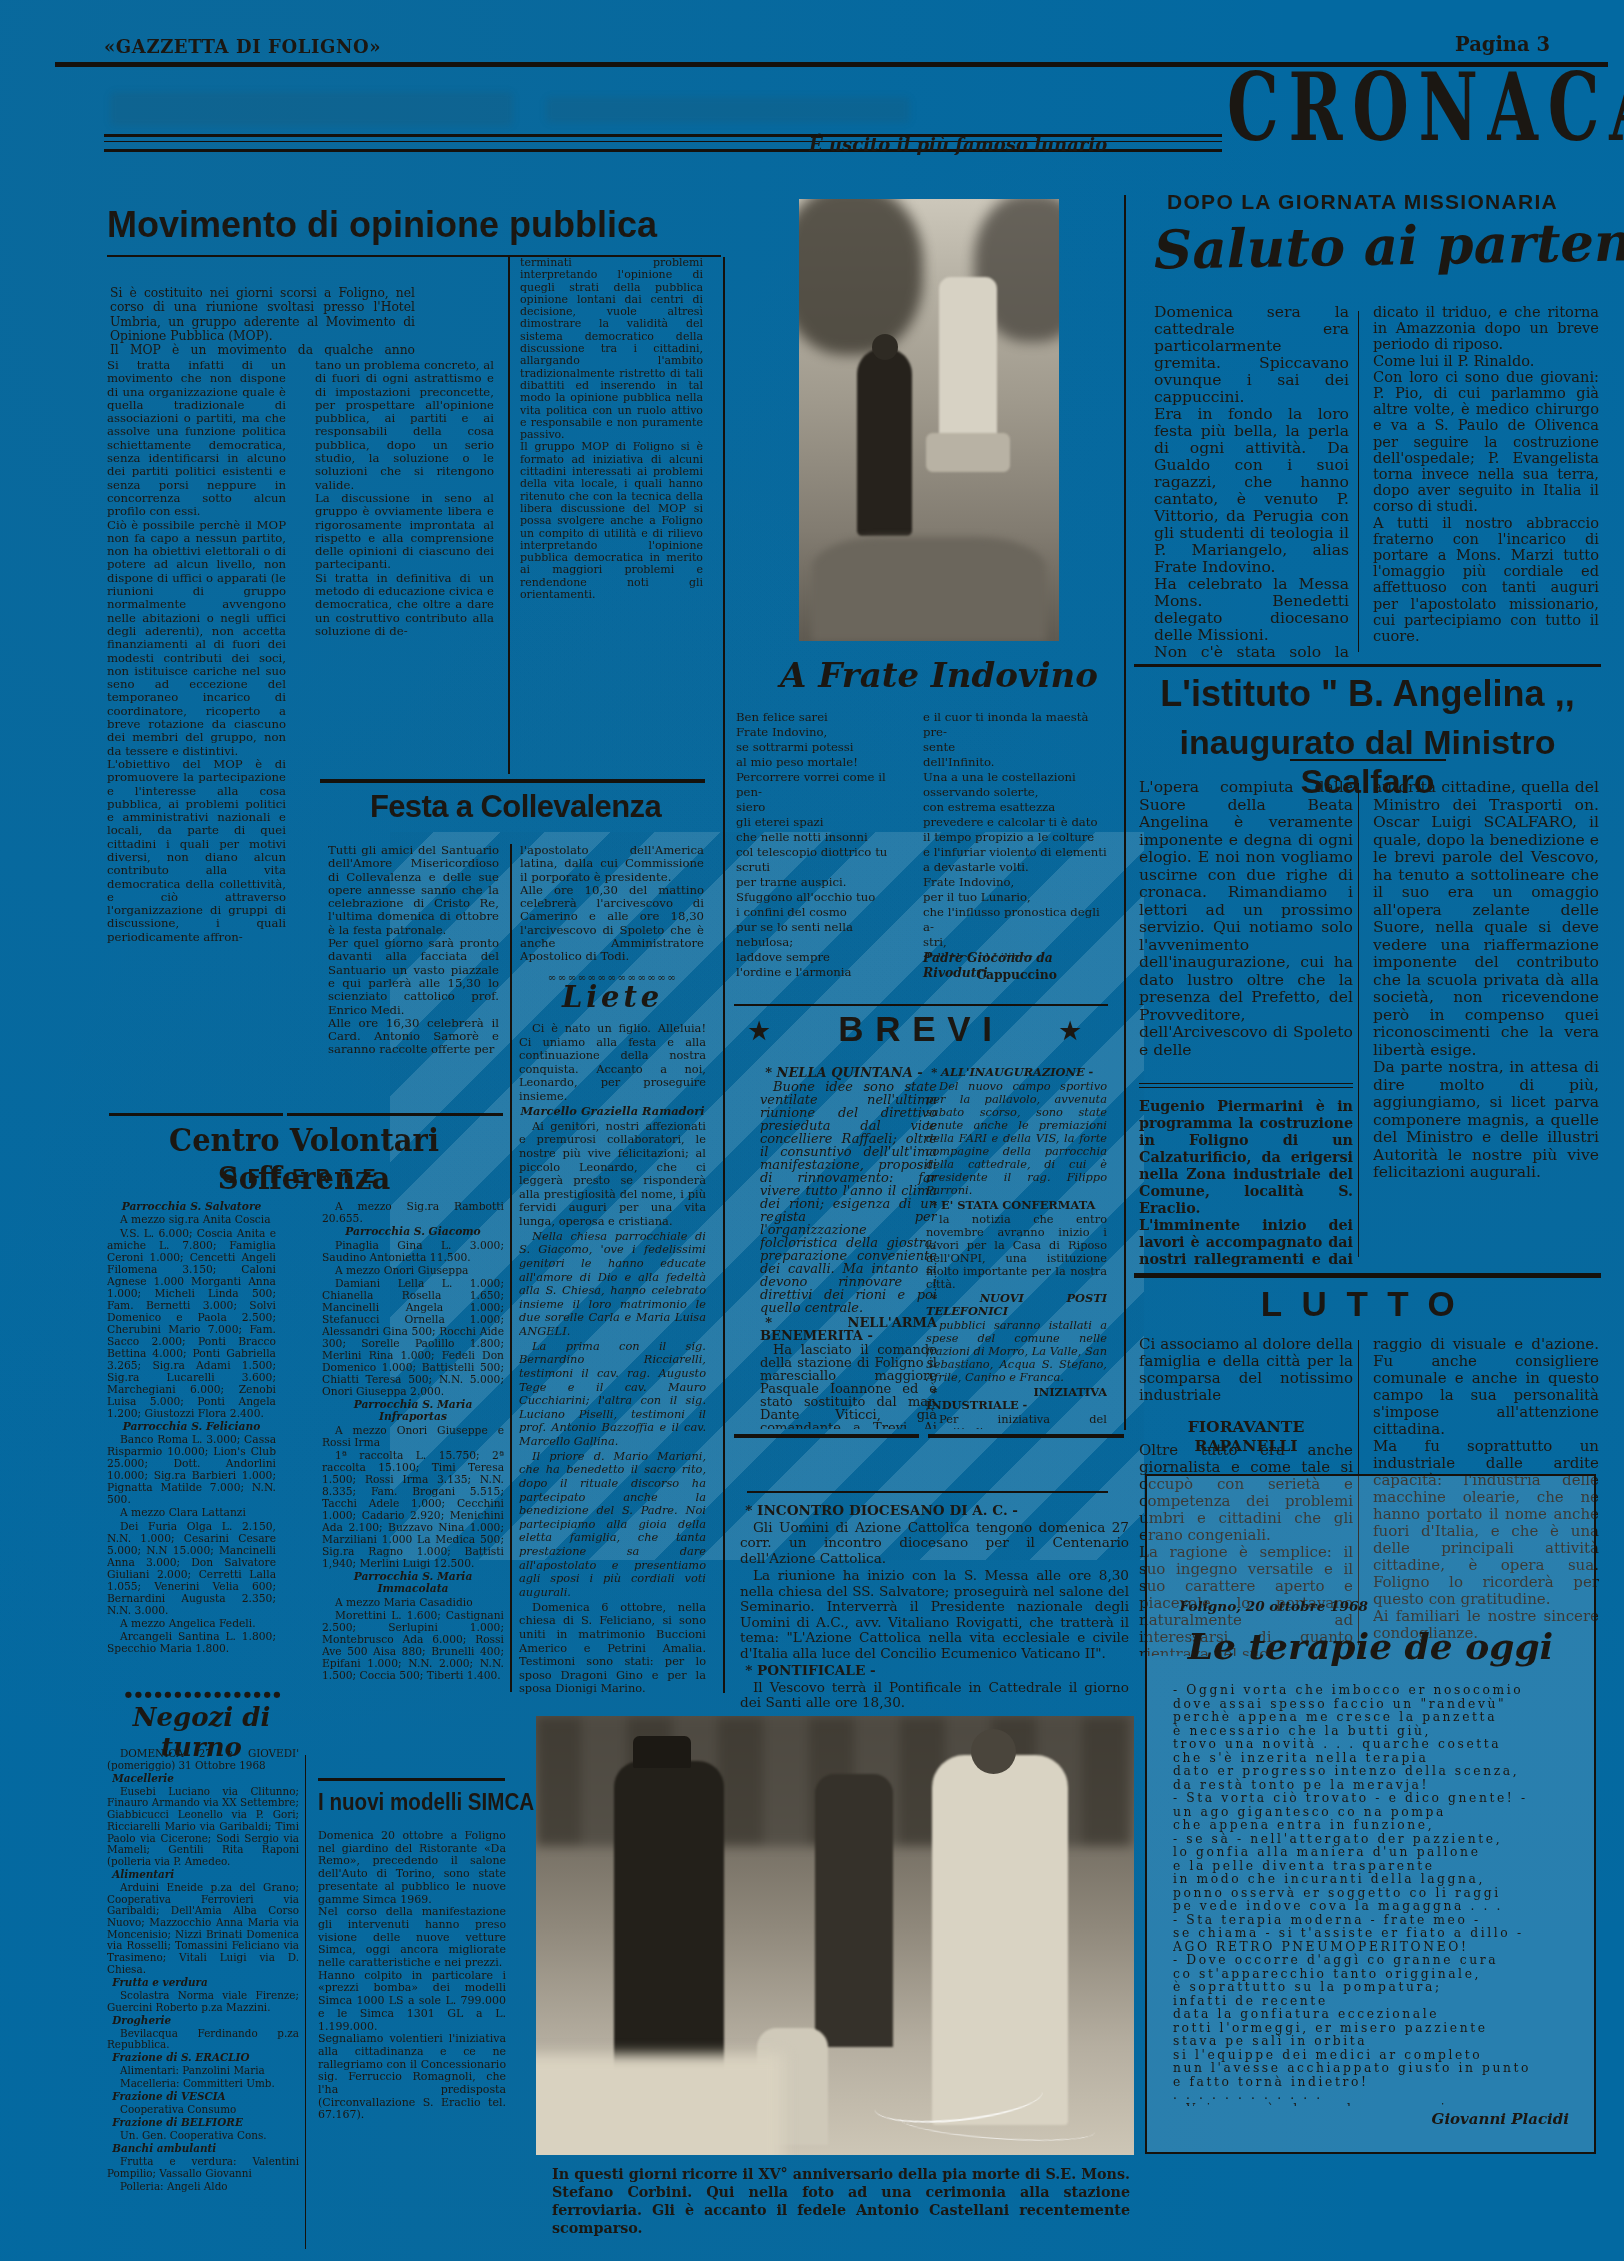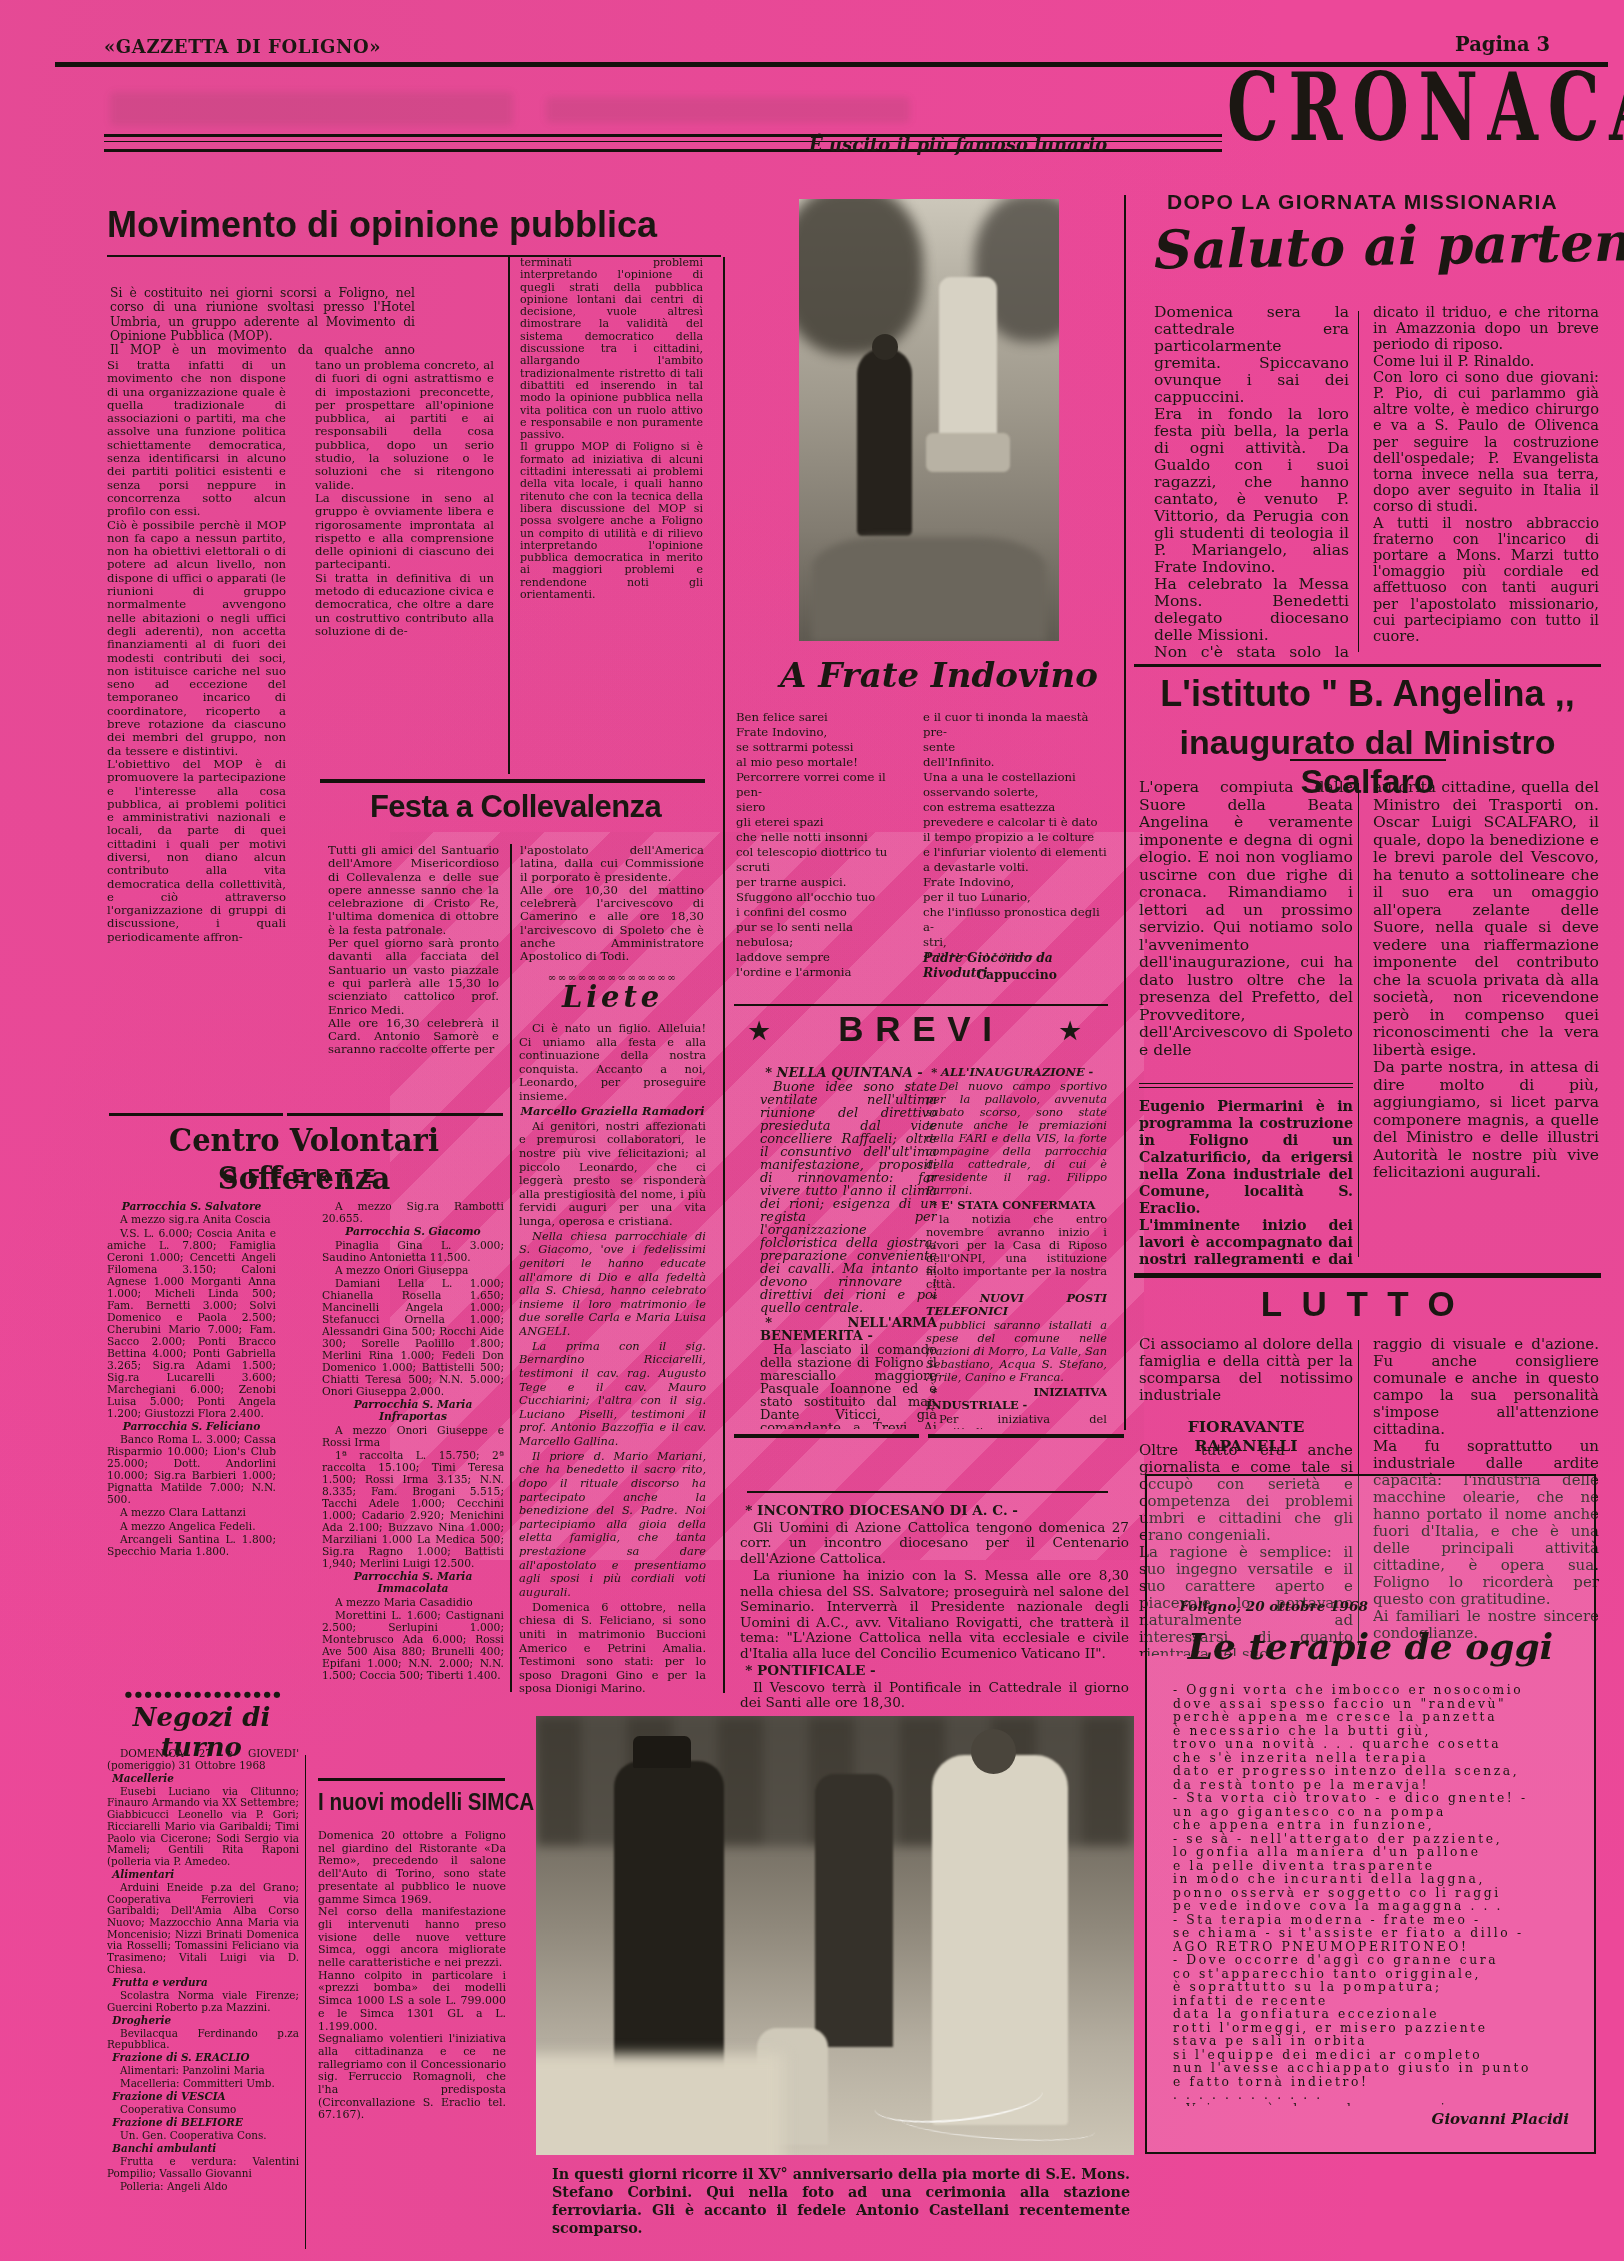--- a/index.html
+++ b/index.html
@@ -1,16 +1,16 @@
 <!DOCTYPE html>
 <html style="font-size:10.4px"><head>
 <meta charset="utf-8">
 <style>
   html,body{margin:0;padding:0;background:#6e6a63;}
-  .page{position:relative;width:1625px;height:2261px;background:#ec4899;color:#1b1712;
+  .page{position:relative;width:1625px;height:2261px;background:#0369a1;color:#1b1712;
         font-family:"DejaVu Serif",serif;overflow:hidden;}
   .page::before{content:"";position:absolute;inset:0;pointer-events:none;
     background:radial-gradient(ellipse at 15% 8%, rgba(110,100,80,.07), transparent 55%),
                radial-gradient(ellipse at 85% 45%, rgba(110,100,80,.05), transparent 55%),
                radial-gradient(ellipse at 40% 85%, rgba(110,100,80,.06), transparent 55%);}
   .ghoststripes{position:absolute;left:390px;top:832px;width:754px;height:728px;pointer-events:none;
     background:repeating-linear-gradient(135deg, rgba(0,0,0,.035) 0 31px, rgba(255,255,255,.25) 31px 78px);
     opacity:.5;}
   .abs{position:absolute;}
   .rh{position:absolute;background:#15110c;}
@@ -253,20 +253,21 @@
   <div class="rh" style="left:287px;top:1113px;width:216px;height:3.2px;"></div>
   <div class="abs sect-big" style="left:103px;top:1121px;width:402px;font-size:29px;transform:scaleY(1.12);transform-origin:top center;font-family:'DejaVu Serif',serif;">Centro Volontari Sofferenza</div>
   <div class="abs sans sect-big" style="left:103px;top:1165px;width:402px;font-size:19.5px;letter-spacing:10.4px;">OFFERTE</div>
   <div class="seglist" style="left:107px;top:1201px;width:169px;height:482px;font-size:10.7px;line-height:12px;">
       <div class="seg it ctr">Parrocchia S. Salvatore</div>
       <div class="seg">A mezzo sig.ra Anita Coscia</div>
       <div class="seg">V.S. L. 6.000; Coscia Anita e amiche L. 7.800; Famiglia Ceroni 1.000; Cencetti Angeli Filomena 3.150; Caloni Agnese 1.000 Morganti Anna 1.000; Micheli Linda 500; Fam. Bernetti 3.000; Solvi Domenico e Paola 2.500; Cherubini Mario 7.000; Fam. Sacco 2.000; Ponti Bracco Bettina 4.000; Ponti Gabriella 3.265; Sig.ra Adami 1.500; Sig.ra Lucarelli 3.600; Marchegiani 6.000; Zenobi Luisa 5.000; Ponti Angela 1.200; Giustozzi Flora 2.400.</div>
       <div class="seg it ctr">Parrocchia S. Feliciano</div>
       <div class="seg">Banco Roma L. 3.000; Cassa Risparmio 10.000; Lion's Club 25.000; Dott. Andorlini 10.000; Sig.ra Barbieri 1.000; Pignatta Matilde 7.000; N.N. 500.</div>
       <div class="seg">A mezzo Clara Lattanzi</div>
+      <div class="seg">Dei Furia Olga L. 2.150, N.N. 1.000; Cesarini Cesare 5.000; N.N 15.000; Mancinelli Anna 3.000; Don Salvatore Giuliani 2.000; Cerretti Lalla 1.055; Venerini Velia 600; Bernardini Augusta 2.350; N.N. 3.000.</div>
       <div class="seg">A mezzo Angelica Fedeli.</div>
       <div class="seg">Arcangeli Santina L. 1.800; Specchio Maria 1.800.</div>
     </div>
   <div class="seglist" style="left:322px;top:1201px;width:182px;height:482px;font-size:10.7px;line-height:12px;">
       <div class="seg">A mezzo Sig.ra Rambotti 20.655.</div>
       <div class="seg it ctr">Parrocchia S. Giacomo</div>
       <div class="seg">Pinaglia Gina L. 3.000; Saudino Antonietta 11.500.</div>
       <div class="seg">A mezzo Onori Giuseppa</div>
       <div class="seg">Damiani Lella L. 1.000; Chianella Rosella 1.650; Mancinelli Angela 1.000; Stefanucci Ornella 1.000; Alessandri Gina 500; Rocchi Aide 300; Sorelle Paolillo 1.800; Merlini Rina 1.000; Fedeli Don Domenico 1.000; Battistelli 500; Chiatti Teresa 500; N.N. 5.000; Onori Giuseppa 2.000.</div>
       <div class="seg it ctr">Parrocchia S. Maria Infraportas</div>

